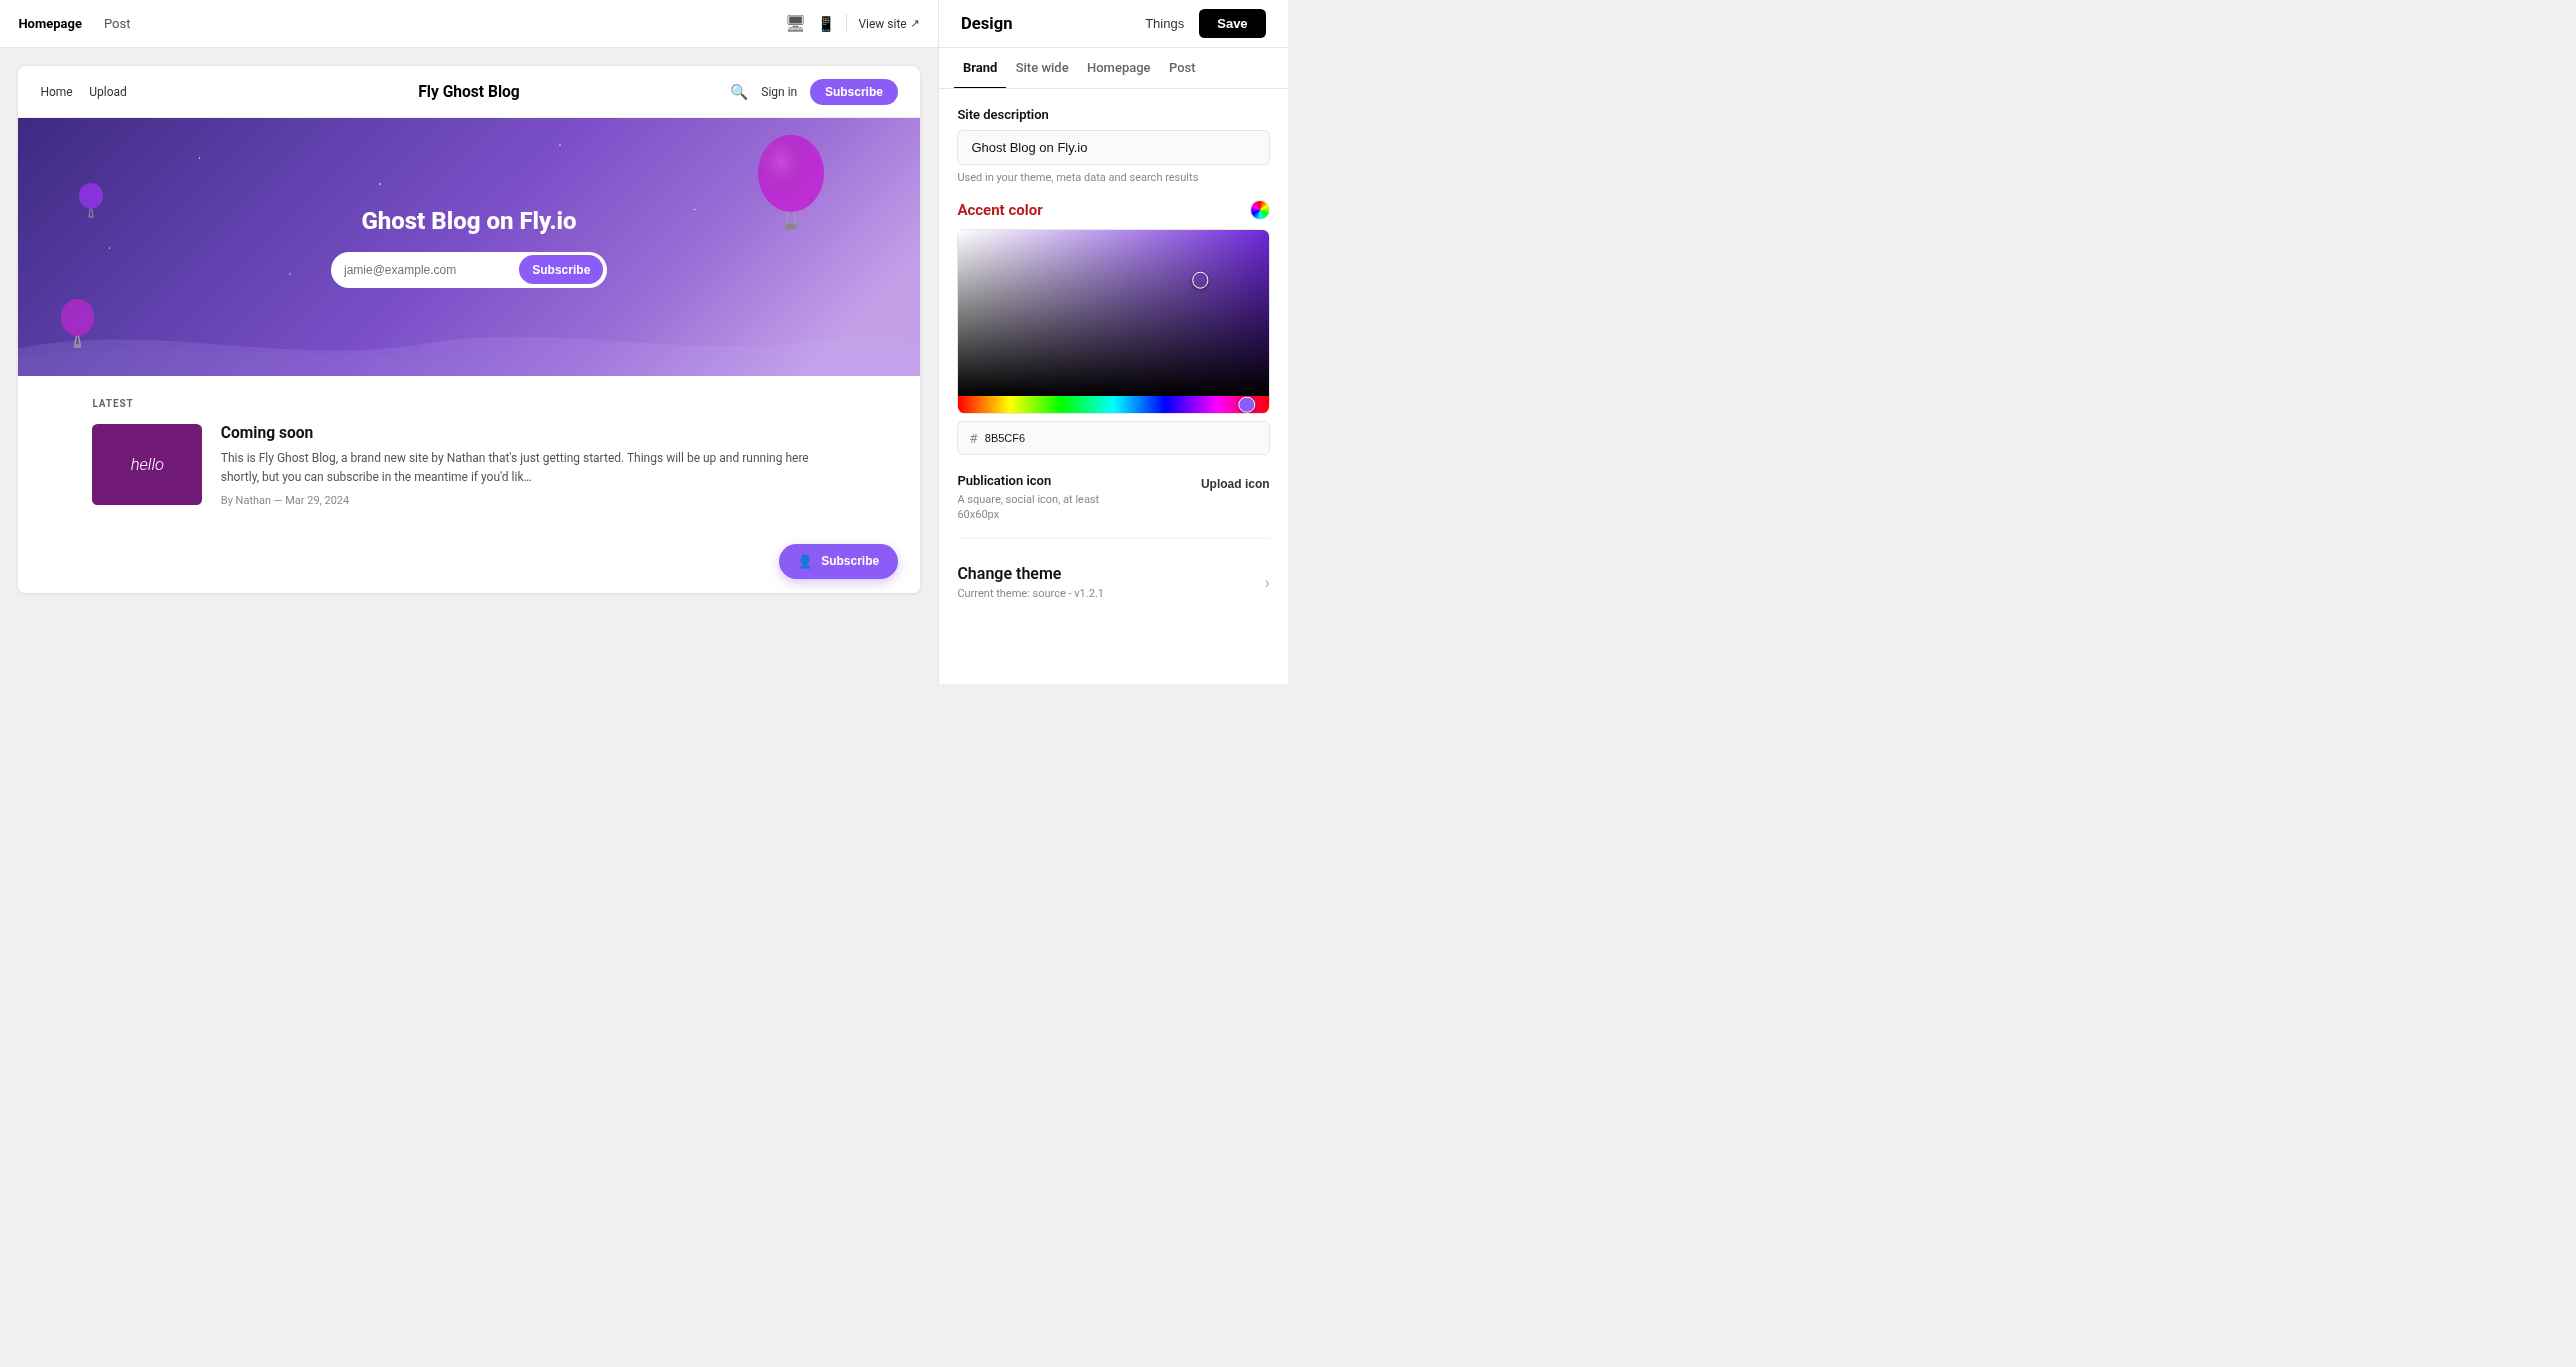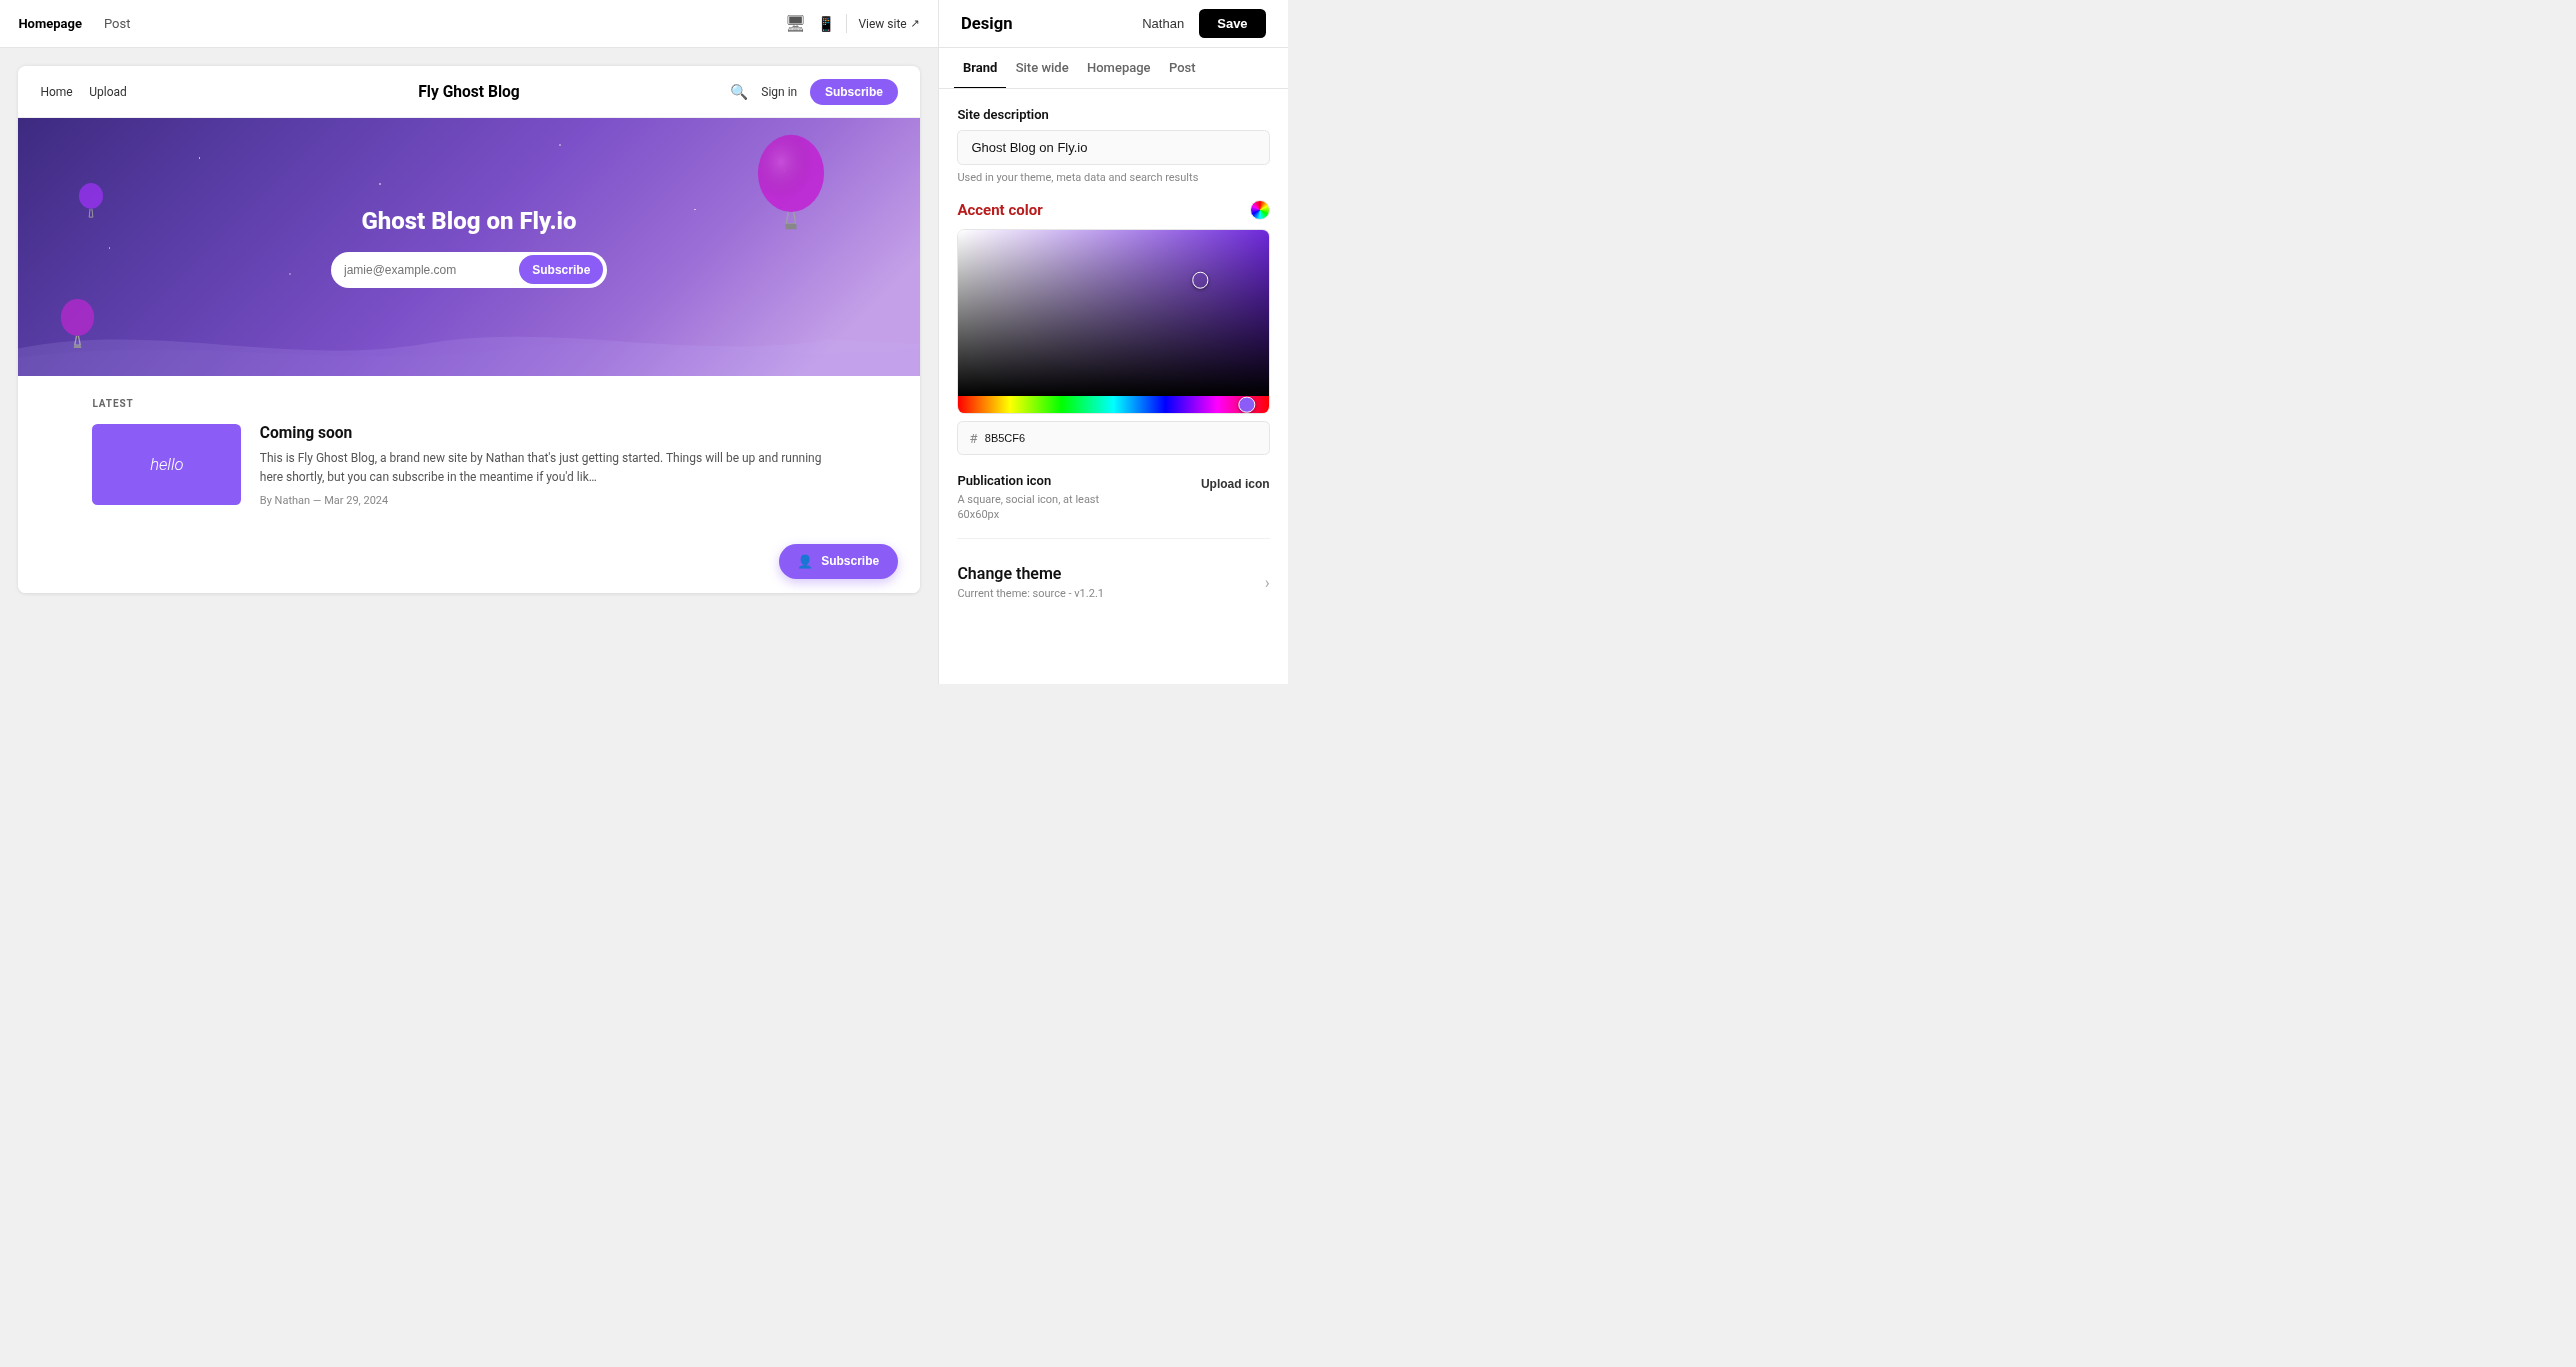--- a/index.html
+++ b/index.html
@@ -29,21 +29,21 @@
       <button style="background:none;border:none;cursor:pointer;font-size:14.7px;color:#999;">📱</button>
       <div style="width:0.9px;height:18.4px;background:#ddd;"></div>
       <span style="font-size:12px;color:#333;cursor:pointer;display:flex;align-items:center;gap:3.7px;">
         <span>View site</span>
         <span style="font-size:11px;">↗</span>
       </span>
     </div>
 
     <div style="width:350px; display:flex; align-items:center; padding:0 22px; border-left:0.9px solid #e5e5e5;">
       <span style="font-size:16.6px;font-weight:700;flex:1;">Design</span>
-      <button style="background:none;border:none;cursor:pointer;font-size:13px;color:#333;font-weight:500;margin-right:14.7px;">Nathan</button>
+      <button style="background:none;border:none;cursor:pointer;font-size:13px;color:#333;font-weight:500;margin-right:14.7px;">Things</button>
       <button style="background:#000;color:#fff;border:none;border-radius:5.5px;padding:7.4px 18.4px;font-size:13px;font-weight:600;cursor:pointer;">Save</button>
     </div>
   </div>
 
   <div style="display:flex; flex:1; overflow:hidden;">
 
     <div style="flex:1; padding:18.4px; background:#f0f0f0; overflow:auto; position:relative;">
       <div style="background:#fff; border-radius:7.4px; overflow:hidden; box-shadow:0 0.9px 3.7px rgba(0,0,0,0.1);">
 
         <div style="position:relative; display:flex; align-items:center; padding:0 22px; height:52px; border-bottom:0.9px solid #f0f0f0;">
@@ -106,21 +106,21 @@
 
           <div style="display:flex;z-index:1;background:#fff;border-radius:28px;overflow:hidden;padding:3.7px 3.7px 3.7px 13px;width:276px;align-items:center;">
             <input style="border: none; outline: none; font-size: 12px; flex: 1 1 0%; color: rgb(136, 136, 136); background: transparent;" type="email" placeholder="jamie@example.com">
             <button style="background:#8B5CF6;color:#fff;border:none;border-radius:20px;padding:7.4px 13px;font-size:12px;font-weight:600;cursor:pointer;">Subscribe</button>
           </div>
         </div>
 
         <div style="padding:22px 74px 22px 74px; background:#fff;">
           <div style="font-size:10px;font-weight:700;color:#666;letter-spacing:0.9px;text-transform:uppercase;margin-bottom:14.7px;">LATEST</div>
           <div style="display:flex;gap:18.4px;align-items:flex-start;">
-            <div style="width:149px;height:81px;background:#8b5cf6;border-radius:5.5px;flex-shrink:0;display:flex;align-items:center;justify-content:center;">
+            <div style="width:110px;height:81px;background:#701a75;border-radius:5.5px;flex-shrink:0;display:flex;align-items:center;justify-content:center;">
               <span style="color:#fff;font-style:italic;font-size:16.6px;font-weight:300;">hello</span>
             </div>
             <div style="flex:1;">
               <div style="font-size:15.6px;font-weight:700;color:#111;margin-bottom:7.4px;">Coming soon</div>
               <div style="font-size:12px;color:#555;line-height:1.55;margin-bottom:7.4px;">This is Fly Ghost Blog, a brand new site by Nathan that's just getting started. Things will be up and running here shortly, but you can subscribe in the meantime if you'd lik…</div>
               <div style="font-size:11px;color:#888;">By Nathan — Mar 29, 2024</div>
             </div>
           </div>
         </div>
 

